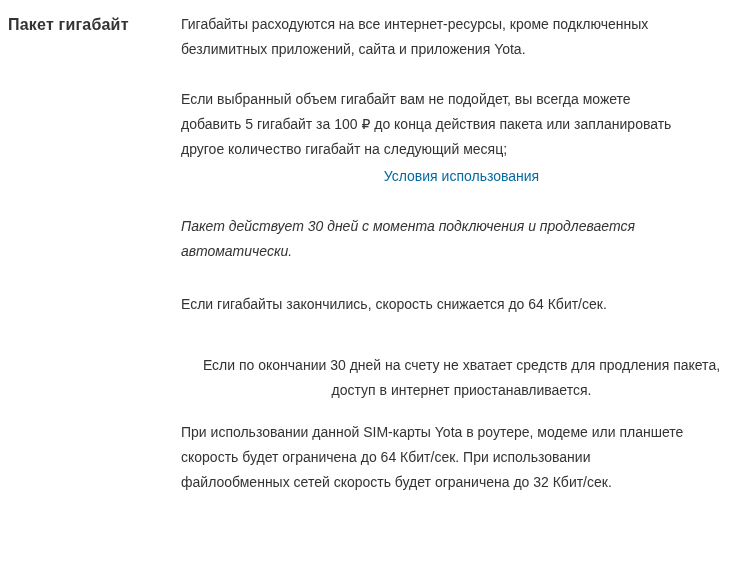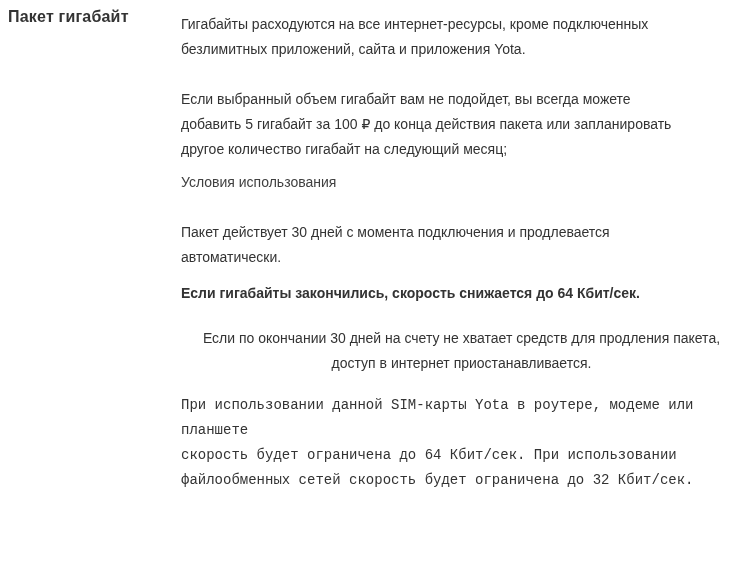--- a/index.html
+++ b/index.html
@@ -8,21 +8,21 @@
     width: 744px;
     height: 583px;
     overflow: hidden;
     font-family: "Liberation Sans", "DejaVu Sans", sans-serif;
     color: #333333;
     -webkit-font-smoothing: antialiased;
   }
   .layout {
     display: flex;
     align-items: flex-start;
-    padding-top: 4px;
+    padding-top: 12px;
     width: 744px;
   }
   .col-left {
     flex: 0 0 181px;
     width: 181px;
     padding-left: 8px;
   }
   .section-title {
     font-size: 16px;
     font-weight: bold;
@@ -35,28 +35,29 @@
     min-width: 0;
     padding-right: 2px;
   }
   .para {
     font-size: 14px;
     line-height: 25px;
     white-space: pre-line;
     color: #333333;
   }
   .para.muted {
-    color: #404040;
+    color: #0369a1;
+    text-align: center;
   }
   
-  .mb25 { margin-bottom: 25px; margin-top: 8px; }
-  .mb20 { margin-bottom: 20px; font-weight: bold; }
+  .mb25 { margin-bottom: 25px; }
+  .mb20 { margin-bottom: 36px; }
   .mb17 { margin-bottom: 17px; text-align: center; }
-  .mb16 { margin-bottom: 16px; font-family: Liberation Mono, monospace; }
-  .mb11 { margin-bottom: 11px; }
+  .mb16 { margin-bottom: 16px; }
+  .mb11 { margin-bottom: 28px; font-style: italic; }
   .mb10 { margin-bottom: 2px; }
 </style>
 </head>
 <body>
 
 <div class="layout">
 
   <div class="col-left">
     <div class="section-title">Пакет гигабайт</div>
   </div>

